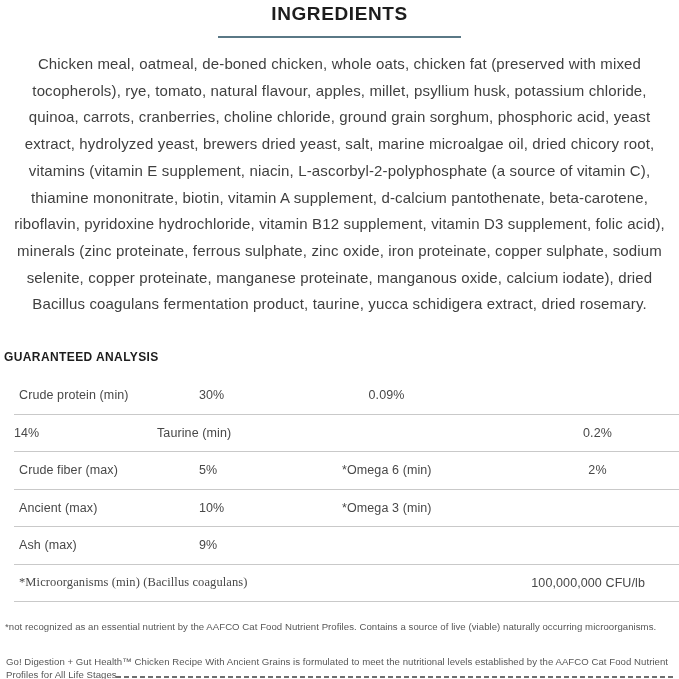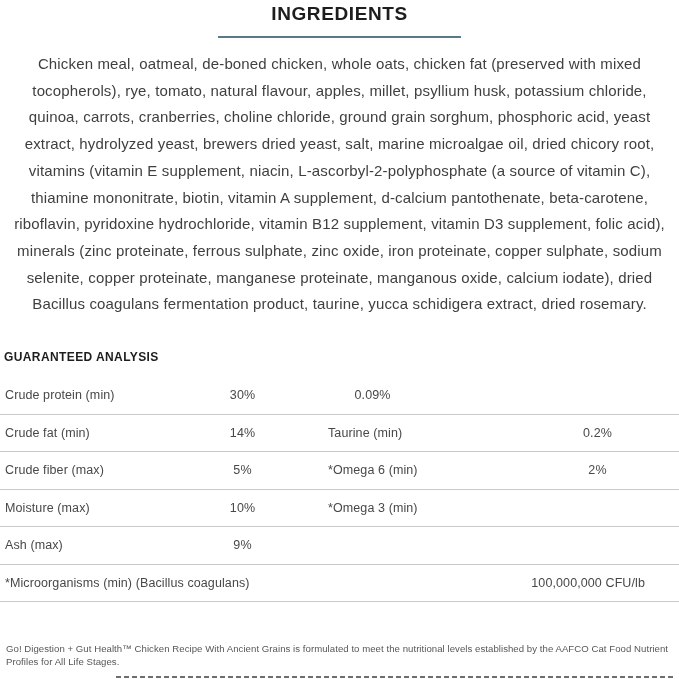--- a/index.html
+++ b/index.html
@@ -39,35 +39,35 @@
 
   
   .analysis-section { position: absolute; top: 350px; left: 0; right: 0; }
   .analysis-title {
     padding-left: 4px;
     font-size: 12px;
     font-weight: bold;
     letter-spacing: 0.4px;
     color: #1d1d1d;
   }
-  .analysis-table { margin-top: 13px; }
+  .analysis-table { margin-top: 13px; padding-left: 14px; }
   .analysis-row {
     display: flex;
     align-items: center;
     height: 37.5px;
     border-bottom: 1px solid #c9c9c9;
     font-size: 12.5px;
     color: #484848;
     letter-spacing: 0.1px;
   }
   .cell-l1 { flex: 0 0 185px; padding-left: 5px; }
-  .cell-v1 { flex: 0 0 115px; text-align: center; }
+  .cell-v1 { flex: 0 0 115px; text-align: left; }
   .cell-l2 { flex: 1 1 auto; padding-left: 28px; }
   .cell-v2 { flex: 0 0 145px; margin-right: 9px; text-align: center; }
-  .cell-full-label { flex: 1 1 auto; padding-left: 5px; }
+  .cell-full-label { flex: 1 1 auto; padding-left: 5px; font-family: Liberation Serif, serif; }
   .cell-full-value { padding-right: 34px; }
 
   
   .footnotes { position: absolute; top: 620px; left: 0; right: 0; }
   .footnote-1 {
     padding: 0 5px;
     font-size: 9.6px;
     line-height: 13px;
     color: #575757;
     letter-spacing: 0.05px;
@@ -108,53 +108,53 @@
 
     <div class="analysis-table">
 
       <div class="analysis-row">
         <span class="cell-l1">Crude protein (min)</span>
         <span class="cell-v1">30%</span>
         <span class="cell-v2">0.09%</span>
       </div>
 
       <div class="analysis-row">
-        <span class="cell-l1">Crude fat (min)</span>
         <span class="cell-v1">14%</span>
         <span class="cell-l2">Taurine (min)</span>
         <span class="cell-v2">0.2%</span>
       </div>
 
       <div class="analysis-row">
         <span class="cell-l1">Crude fiber (max)</span>
         <span class="cell-v1">5%</span>
         <span class="cell-l2">*Omega 6 (min)</span>
         <span class="cell-v2">2%</span>
       </div>
 
       <div class="analysis-row">
-        <span class="cell-l1">Moisture (max)</span>
+        <span class="cell-l1">Ancient (max)</span>
         <span class="cell-v1">10%</span>
         <span class="cell-l2">*Omega 3 (min)</span>
       </div>
 
       <div class="analysis-row">
         <span class="cell-l1">Ash (max)</span>
         <span class="cell-v1">9%</span>
         <span class="cell-l2"></span>
         <span class="cell-v2"></span>
       </div>
 
       <div class="analysis-row">
         <span class="cell-full-label">*Microorganisms (min) (Bacillus coagulans)</span>
         <span class="cell-full-value">100,000,000 CFU/lb</span>
       </div>
 
     </div>
   </div>
 
   <div class="footnotes">
+    <p class="footnote-1">*not recognized as an essential nutrient by the AAFCO Cat Food Nutrient Profiles. Contains a source of live (viable) naturally occurring microorganisms.</p>
     <p class="footnote-2">Go! Digestion + Gut Health™ Chicken Recipe With Ancient Grains is formulated to meet the nutritional levels established by the AAFCO Cat Food Nutrient Profiles for All Life Stages.</p>
   </div>
 
   <div class="cutoff-line"></div>
 
 </div>
 
 </body></html>

